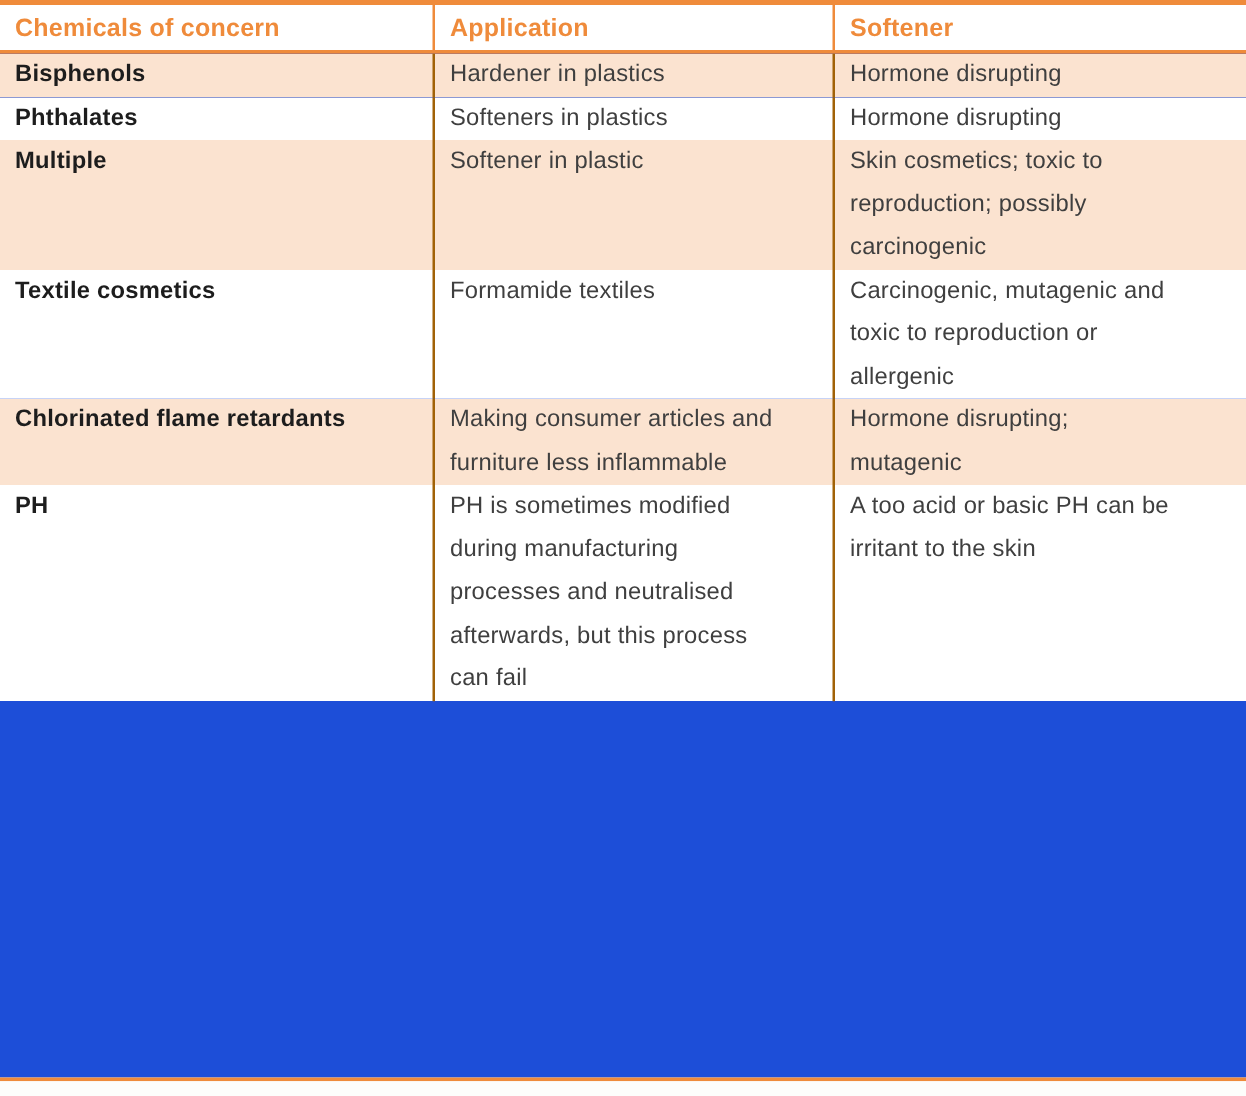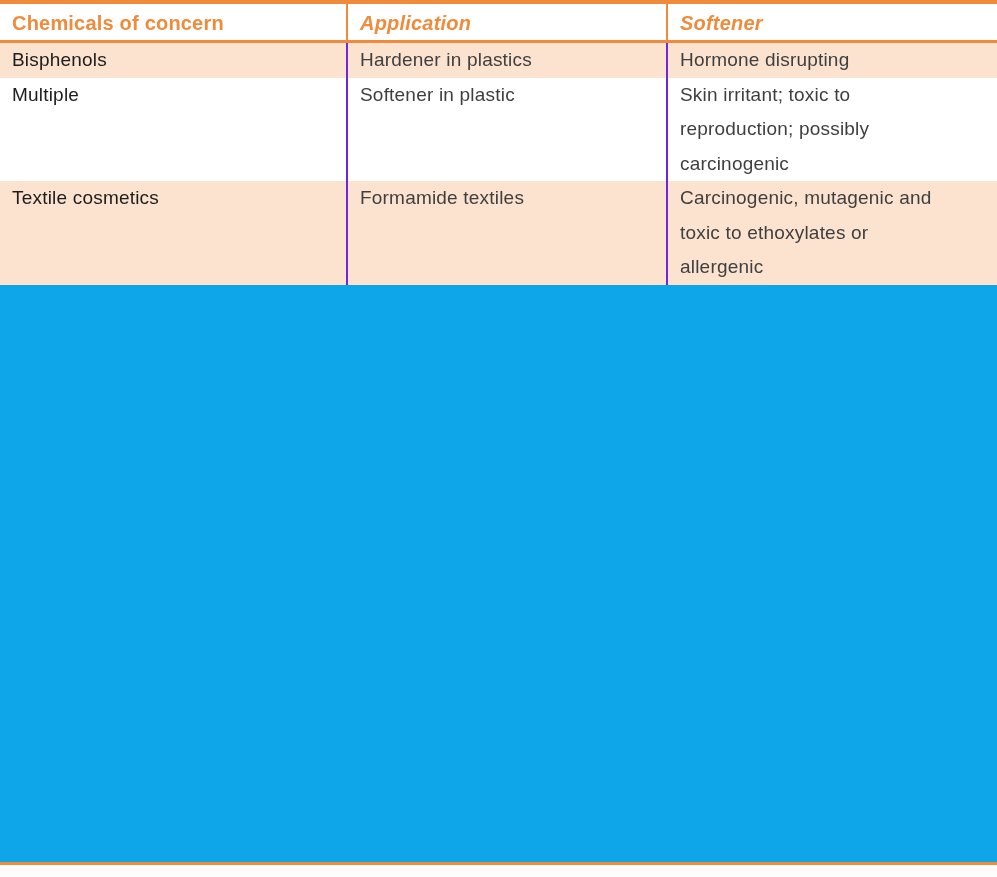--- a/index.html
+++ b/index.html
@@ -10,21 +10,21 @@
     height: 877px;
     overflow: hidden;
     font-family: "Liberation Sans", "DejaVu Sans", sans-serif;
   }
   .table-wrap {
     width: 997px;
     height: 862px;
     overflow: hidden;
     border-top: 4px solid #ef8b3b;
     box-sizing: border-box;
-    background: #0ea5e9;
+    background: #1d4ed8;
   }
   table.chem-table {
     width: 997px;
     border-collapse: collapse;
     table-layout: fixed;
   }
   col.c1 { width: 347px; }
   col.c2 { width: 320px; }
   col.c3 { width: 330px; }
 
@@ -33,39 +33,39 @@
     vertical-align: middle;
     height: 34px;
     padding: 2px 10px 0 12px;
     font-size: 20px;
     font-weight: bold;
     color: #ef8b3b;
     letter-spacing: 0.2px;
     background: #ffffff;
     border-bottom: 3px solid #ef8b3b;
   }
-  thead th + th { border-left: 2px solid #ef8b3b; font-style: italic; }
+  thead th + th { border-left: 2px solid #ef8b3b; }
 
   tbody td {
     vertical-align: top;
     padding: 0 10px 0 12px;
     font-size: 19px;
     line-height: 34.5px;
     letter-spacing: 0.2px;
     color: #3f3f3f;
     white-space: pre-line;
     overflow: hidden;
   }
-  tbody td + td { border-left: 2px solid #6d28d9; }
+  tbody td + td { border-left: 2px solid #a16207; }
 
   tbody tr:nth-child(odd) td { background: #fbe3d0; }
   tbody tr:nth-child(even) td { background: #ffffff; }
 
   tbody td.chem {
-    font-weight: normal;
+    font-weight: bold;
     color: #1d1d1d;
   }
 
   .bottom-rule {
     width: 997px;
     height: 3px;
     background: #ef8b3b;
   }
   .below-strip {
     width: 997px;
@@ -90,30 +90,52 @@
         <th>Softener</th>
       </tr>
     </thead>
     <tbody>
       <tr>
         <td class="chem">Bisphenols</td>
         <td>Hardener in plastics</td>
         <td>Hormone disrupting</td>
       </tr>
       <tr>
+        <td class="chem">Phthalates</td>
+        <td>Softeners in plastics</td>
+        <td>Hormone disrupting</td>
+      </tr>
+      <tr>
         <td class="chem">Multiple</td>
         <td>Softener in plastic</td>
-        <td>Skin irritant; toxic to
+        <td>Skin cosmetics; toxic to
 reproduction; possibly
 carcinogenic</td>
       </tr>
       <tr>
         <td class="chem">Textile cosmetics</td>
         <td>Formamide textiles</td>
         <td>Carcinogenic, mutagenic and
-toxic to ethoxylates or
+toxic to reproduction or
 allergenic</td>
+      </tr>
+      <tr>
+        <td class="chem">Chlorinated flame retardants</td>
+        <td>Making consumer articles and
+furniture less inflammable</td>
+        <td>Hormone disrupting;
+mutagenic</td>
+      </tr>
+      <tr>
+        <td class="chem">PH</td>
+        <td>PH is sometimes modified
+during manufacturing
+processes and neutralised
+afterwards, but this process
+can fail</td>
+        <td>A too acid or basic PH can be
+irritant to the skin</td>
       </tr>
     </tbody>
   </table>
 </div>
 <div class="bottom-rule"></div>
 <div class="below-strip"></div>
 
 </body></html>

